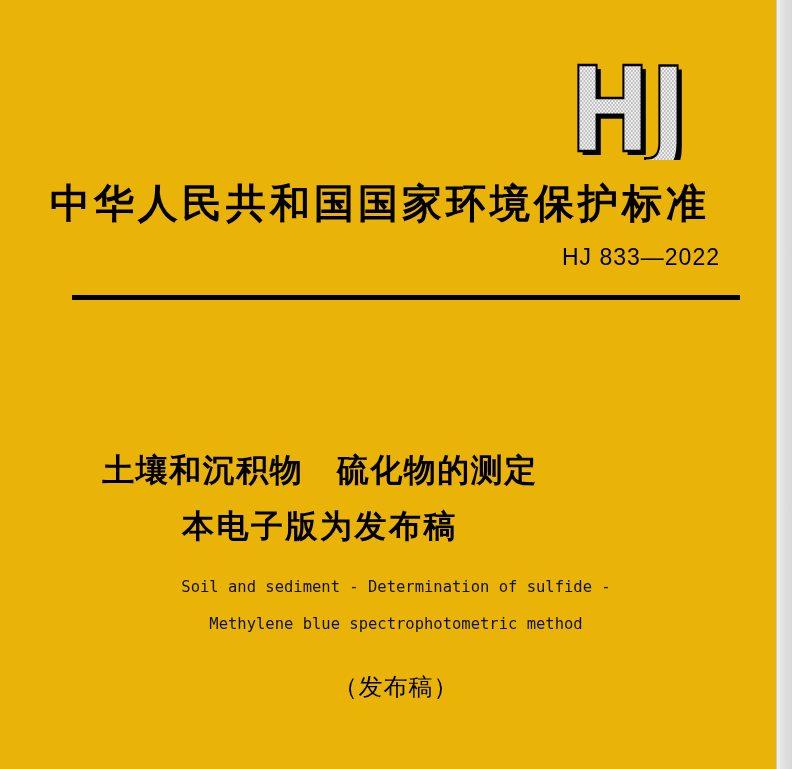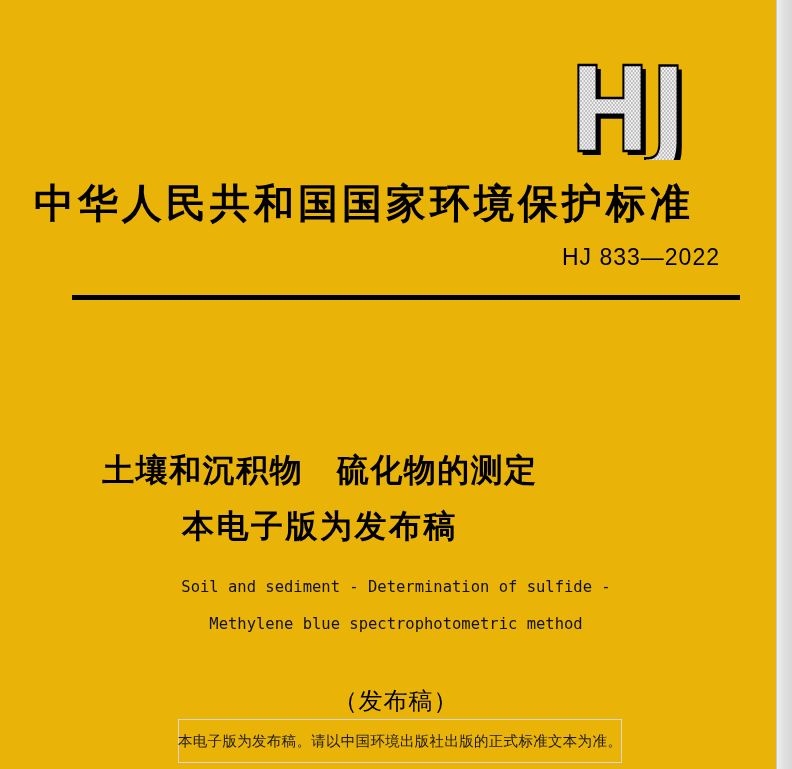--- a/index.html
+++ b/index.html
@@ -14,21 +14,21 @@
   
   .edge-band{
     position:absolute;top:0;right:0;bottom:0;width:15px;
     background:linear-gradient(to right,#f0f0f0 0%,#e3e3e3 35%,#d7d7d7 100%);
     border-left:1px solid #c9c9c9;
   }
   .hj-logo{
     position:absolute;left:563px;top:55px;width:160px;height:105px;
   }
   .std-heading{
-    position:absolute;left:0;top:181px;width:728px;
+    position:absolute;left:16px;top:181px;width:728px;
     text-align:center;
     font-family:"Liberation Serif","DejaVu Serif",serif;
     font-weight:bold;
     font-size:40px;line-height:46px;
     letter-spacing:4px;
     white-space:nowrap;
   }
   .std-number{
     position:absolute;top:243px;right:72px;
     font-family:"Liberation Sans","DejaVu Sans",sans-serif;
@@ -54,24 +54,23 @@
     position:absolute;left:0;width:792px;text-align:center;
     font-family:"DejaVu Sans Mono","Liberation Mono",monospace;
     font-size:15.5px;line-height:21px;
     color:#111;
     white-space:nowrap;
   }
   .title-en.l1{top:577px;}
   .title-en.l2{top:614px;}
   .draft-label{
     position:absolute;left:0;top:672px;width:792px;text-align:center;
-    font-family:Liberation Mono, monospace;
+    font-family:Liberation Sans, sans-serif;
     font-size:24px;line-height:30px;
     letter-spacing:1px;
-    margin-top:16px;
   }
   .notice-box{
     position:absolute;left:178px;top:719px;width:442px;height:42px;
     border:1px solid #d6d6d6;
     display:flex;align-items:center;justify-content:center;
   }
   .notice-text{
     font-family:"Liberation Serif","DejaVu Serif",serif;
     font-size:14.5px;
     letter-spacing:0.3px;
@@ -106,19 +105,16 @@
   <div class="rule"></div>
 
   <div class="title-cn l1">土壤和沉积物　硫化物的测定</div>
   <div class="title-cn l2">本电子版为发布稿</div>
 
   <div class="title-en l2">Methylene blue spectrophotometric method</div>
   <div class="title-en l1">Soil and sediment - Determination of sulfide -</div>
 
   <div class="draft-label">（发布稿）</div>
 
-  <div class="notice-box">
-    <span class="notice-text">本电子版为发布稿。请以中国环境出版社出版的正式标准文本为准。</span>
-  </div>
 
   <div class="edge-band"></div>
 
 </div>
 
 </body></html>

